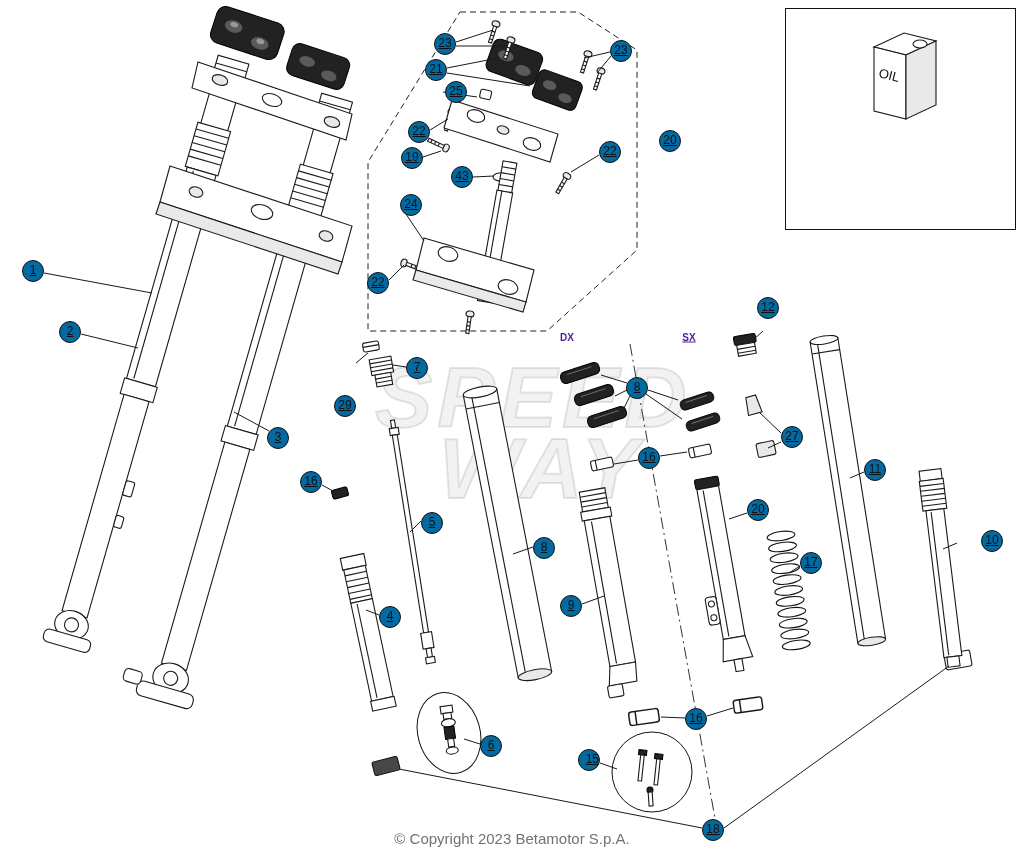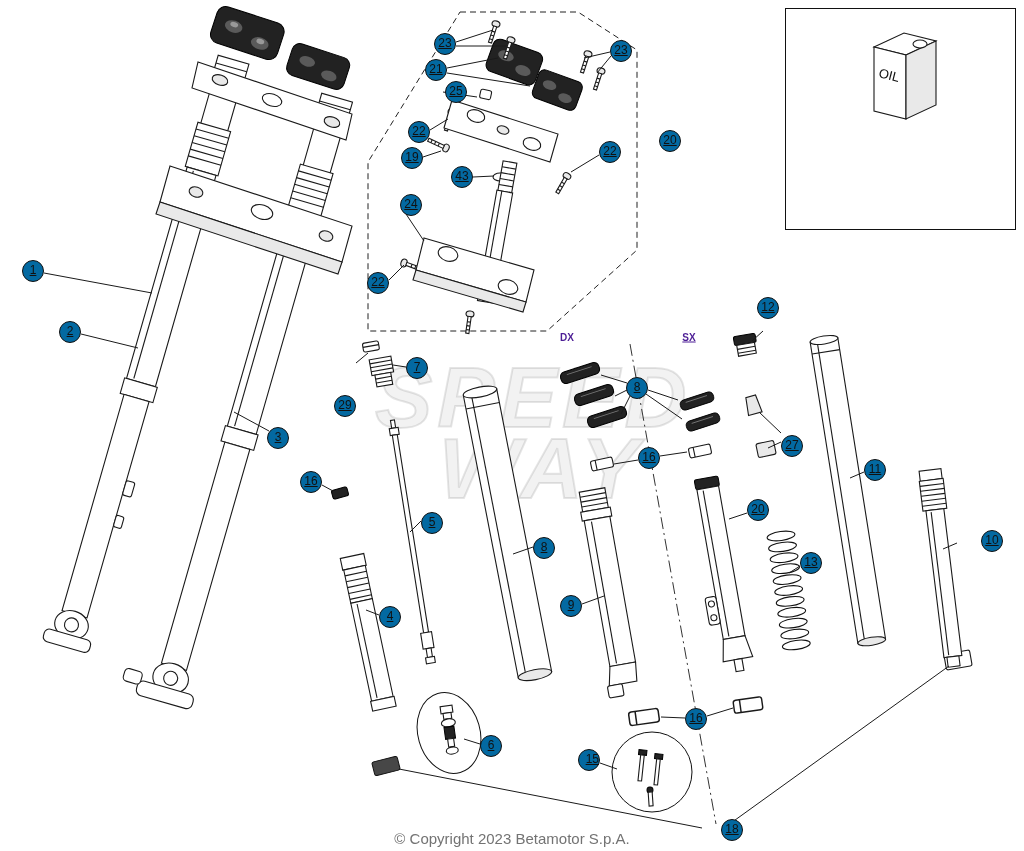--- a/index.html
+++ b/index.html
@@ -402,40 +402,40 @@
       <div class="callout" style="left: 267px; top: 427px;">3</div>
       <div class="callout" style="left: 379px; top: 606px;">4</div>
       <div class="callout" style="left: 421px; top: 512px;">5</div>
       <div class="callout" style="left: 480px; top: 735px;">6</div>
       <div class="callout" style="left: 406px; top: 357px;">7</div>
       <div class="callout" style="left: 533px; top: 537px;">8</div>
       <div class="callout" style="left: 560px; top: 595px;">9</div>
       <div class="callout" style="left: 957px; top: 530px; margin-left: 24px;">10</div>
       <div class="callout" style="left: 864px; top: 459px;">11</div>
       <div class="callout" style="left: 757px; top: 297px;">12</div>
-      <div class="callout" style="left: 800px; top: 552px;">13</div>
+      <div class="callout" style="left: 800px; top: 552px;">17</div>
       <div class="callout" style="left: 747px; top: 499px;">20</div>
       <div class="callout" style="left: 578px; top: 749px; text-align: right;">15</div>
       <div class="callout" style="left: 300px; top: 471px;">16</div>
       <div class="callout" style="left: 638px; top: 447px;">16</div>
       <div class="callout" style="left: 685px; top: 708px;">16</div>
       <div class="callout" style="left: 626px; top: 377px;">8</div>
-      <div class="callout" style="left: 721px; top: 819px;">18</div>
+      <div class="callout" style="left: 702px; top: 819px;">18</div>
       <div class="callout" style="left: 401px; top: 147px;">19</div>
       <div class="callout" style="left: 659px; top: 130px;">20</div>
       <div class="callout" style="left: 425px; top: 59px;">21</div>
       <div class="callout" style="left: 408px; top: 121px;">22</div>
       <div class="callout" style="left: 599px; top: 141px;">22</div>
       <div class="callout" style="left: 367px; top: 272px;">22</div>
       <div class="callout" style="left: 434px; top: 33px;">23</div>
       <div class="callout" style="left: 610px; top: 40px;">23</div>
       <div class="callout" style="left: 400px; top: 194px;">24</div>
       <div class="callout" style="left: 421px; top: 81px; margin-left: 24px;">25</div>
       <div class="callout" style="left: 451px; top: 166px;">43</div>
-      <div class="callout" style="left: 781px; top: 426px; margin-top: 9px;">27</div>
+      <div class="callout" style="left: 781px; top: 426px;">27</div>
       <div class="callout" style="left: 334px; top: 355px; margin-top: 40px;">29</div>
     </div>
 
   <div class="part-label" style="left:567px; top:337px;">DX</div>
   <div class="part-label" style="left:689px; top:337px;text-decoration:underline;">SX</div>
 
   <div class="info-box">
     <svg class="info-can" viewBox="0 0 231 120">
       <polygon class="wh" points="88,36 118,22 150,30 120,44"></polygon>
       <polygon class="wh" points="88,36 120,44 120,108 88,100"></polygon>

